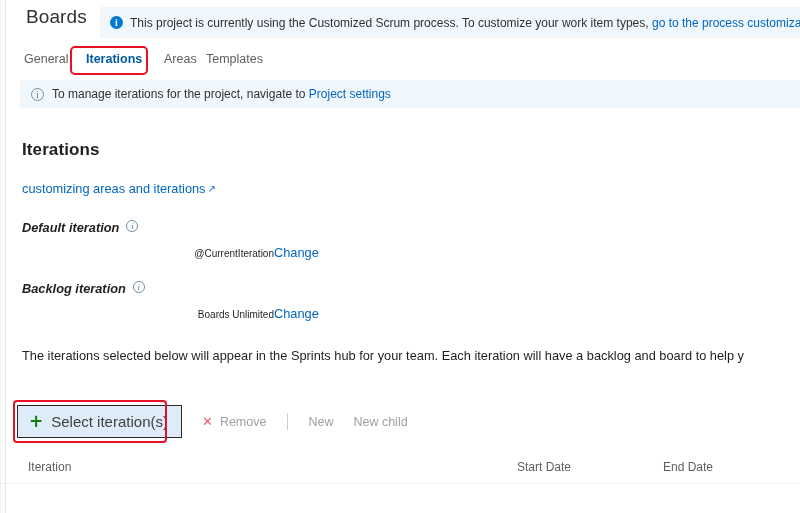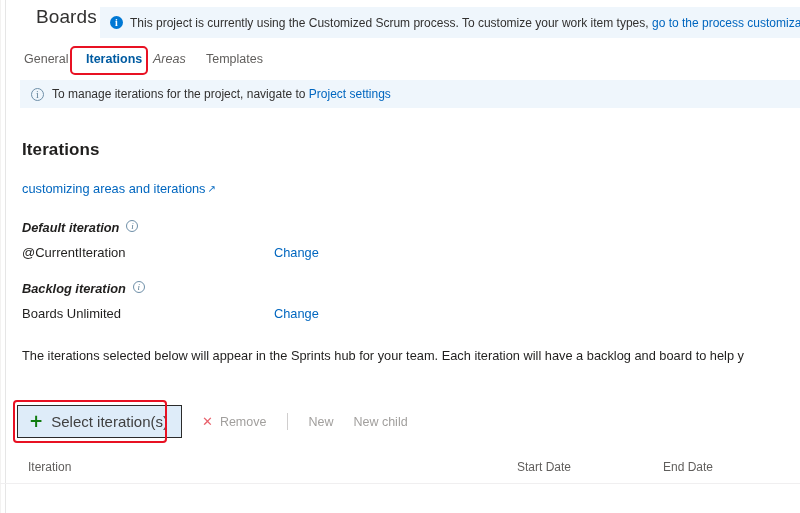--- a/index.html
+++ b/index.html
@@ -34,21 +34,21 @@
   }
 
   
   .header-row {
     position: absolute;
     left: 0; top: 0;
     width: 800px; height: 44px;
   }
   .hub-title {
     position: absolute;
-    left: 36px; top: 6px;
+    left: 26px; top: 6px;
     font-size: 19px;
     font-weight: 400;
     color: #323130;
     letter-spacing: .1px;
     white-space: nowrap;
   }
   .process-banner {
     position: absolute;
     left: 100px; top: 7px;
     width: 720px; height: 31px;
@@ -93,21 +93,21 @@
     white-space: nowrap;
     padding: 3px 2px;
     cursor: pointer;
   }
   .tab.selected {
     color: #005ba1;
     font-weight: bold;
   }
   #tab-0 { left: 22px; }
   #tab-1 { left: 84px; }
-  #tab-2 { left: 151px; font-style: italic; }
+  #tab-2 { left: 162px; }
   #tab-3 { left: 204px; }
 
   
   .annot {
     position: absolute;
     border: 2px solid #e81123;
     border-radius: 5px;
     pointer-events: none;
     background: transparent;
   }
@@ -202,24 +202,25 @@
     margin-left: 7px; margin-right: 0;
     border-color: #6e8fa8;
     color: #5b7c93;
     font-weight: normal;
   }
   .field-row {
     display: flex;
     align-items: baseline;
   }
   .field-value {
-    font-size: 13px;
+    font-size: 10px;
     color: #201f1e;
     width: 252px;
     white-space: nowrap;
+    text-align: right;
   }
   .change-link {
     font-size: 12.8px;
     color: #0066bf;
     cursor: pointer;
     white-space: nowrap;
     text-align: right;
   }
 
   .hint {

